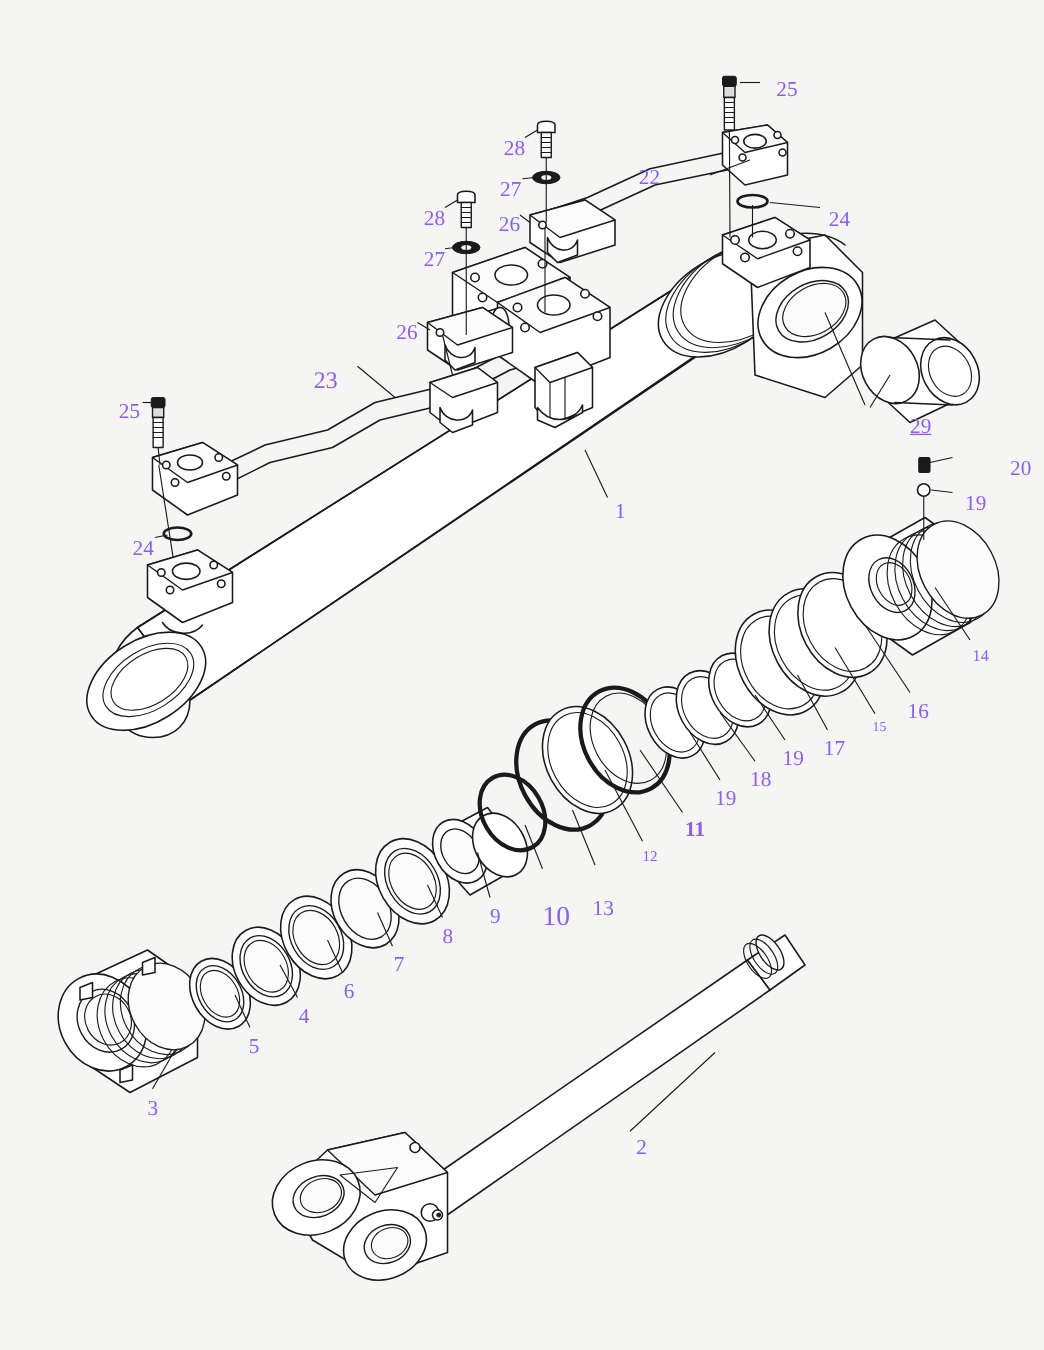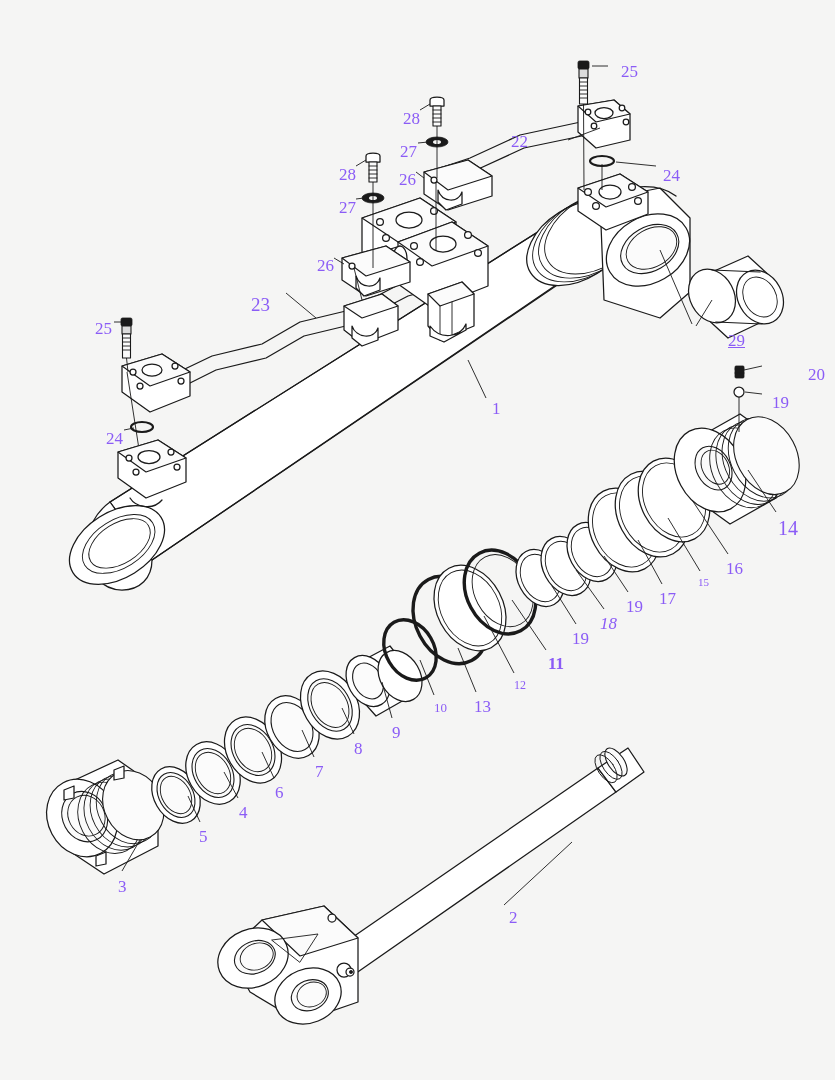--- a/index.html
+++ b/index.html
@@ -456,29 +456,29 @@
 <div id="callouts">
       <div class="callout" style="left: 492px; top: 400px; font-size: 17px;">1</div>
       <div class="callout" style="left: 509px; top: 909px; font-size: 17px;">2</div>
       <div class="callout" style="left: 118px; top: 878px; font-size: 17px;">3</div>
       <div class="callout" style="left: 239px; top: 804px; font-size: 17px;">4</div>
       <div class="callout" style="left: 199px; top: 828px; font-size: 17px;">5</div>
       <div class="callout" style="left: 275px; top: 784px; font-size: 17px;">6</div>
       <div class="callout" style="left: 315px; top: 763px; font-size: 17px;">7</div>
       <div class="callout" style="left: 354px; top: 740px; font-size: 17px;">8</div>
       <div class="callout" style="left: 392px; top: 724px; font-size: 17px;">9</div>
-      <div class="callout" style="left: 434px; top: 701px; font-size: 13px; font-family: Liberation Serif, serif;">10</div>
+      <div class="callout" style="left: 434px; top: 722px; font-size: 22px; font-family: Liberation Serif, serif;">10</div>
       <div class="callout" style="left: 548px; top: 655px; font-size: 17px; font-weight: bold;">11</div>
       <div class="callout" style="left: 514px; top: 679px; font-size: 12px;">12</div>
-      <div class="callout" style="left: 474px; top: 698px; font-size: 17px;">13</div>
-      <div class="callout" style="left: 778px; top: 518px; font-size: 20px; text-align: right;">14</div>
+      <div class="callout" style="left: 474px; top: 718px; font-size: 17px;">13</div>
+      <div class="callout" style="left: 778px; top: 518px; font-size: 13px; text-align: right;">14</div>
       <div class="callout" style="left: 698px; top: 577px; font-size: 11px;">15</div>
       <div class="callout" style="left: 726px; top: 560px; font-size: 17px; text-align: center;">16</div>
       <div class="callout" style="left: 659px; top: 590px; font-size: 17px;">17</div>
-      <div class="callout" style="left: 600px; top: 615px; font-size: 17px; font-style: italic;">18</div>
+      <div class="callout" style="left: 600px; top: 615px; font-size: 17px;">18</div>
       <div class="callout" style="left: 626px; top: 598px; font-size: 17px;">19</div>
       <div class="callout" style="left: 572px; top: 630px; font-size: 17px;">19</div>
       <div class="callout" style="left: 772px; top: 366px; font-size: 17px; margin-left: 36px;">20</div>
       <div class="callout" style="left: 772px; top: 394px; font-size: 17px;">19</div>
       <div class="callout" style="left: 511px; top: 133px; font-size: 17px;">22</div>
       <div class="callout" style="left: 251px; top: 295px; font-size: 19px;">23</div>
       <div class="callout" style="left: 663px; top: 167px; font-size: 17px;">24</div>
       <div class="callout" style="left: 106px; top: 430px; font-size: 17px;">24</div>
       <div class="callout" style="left: 621px; top: 63px; font-size: 17px;">25</div>
       <div class="callout" style="left: 95px; top: 320px; font-size: 17px;">25</div>

